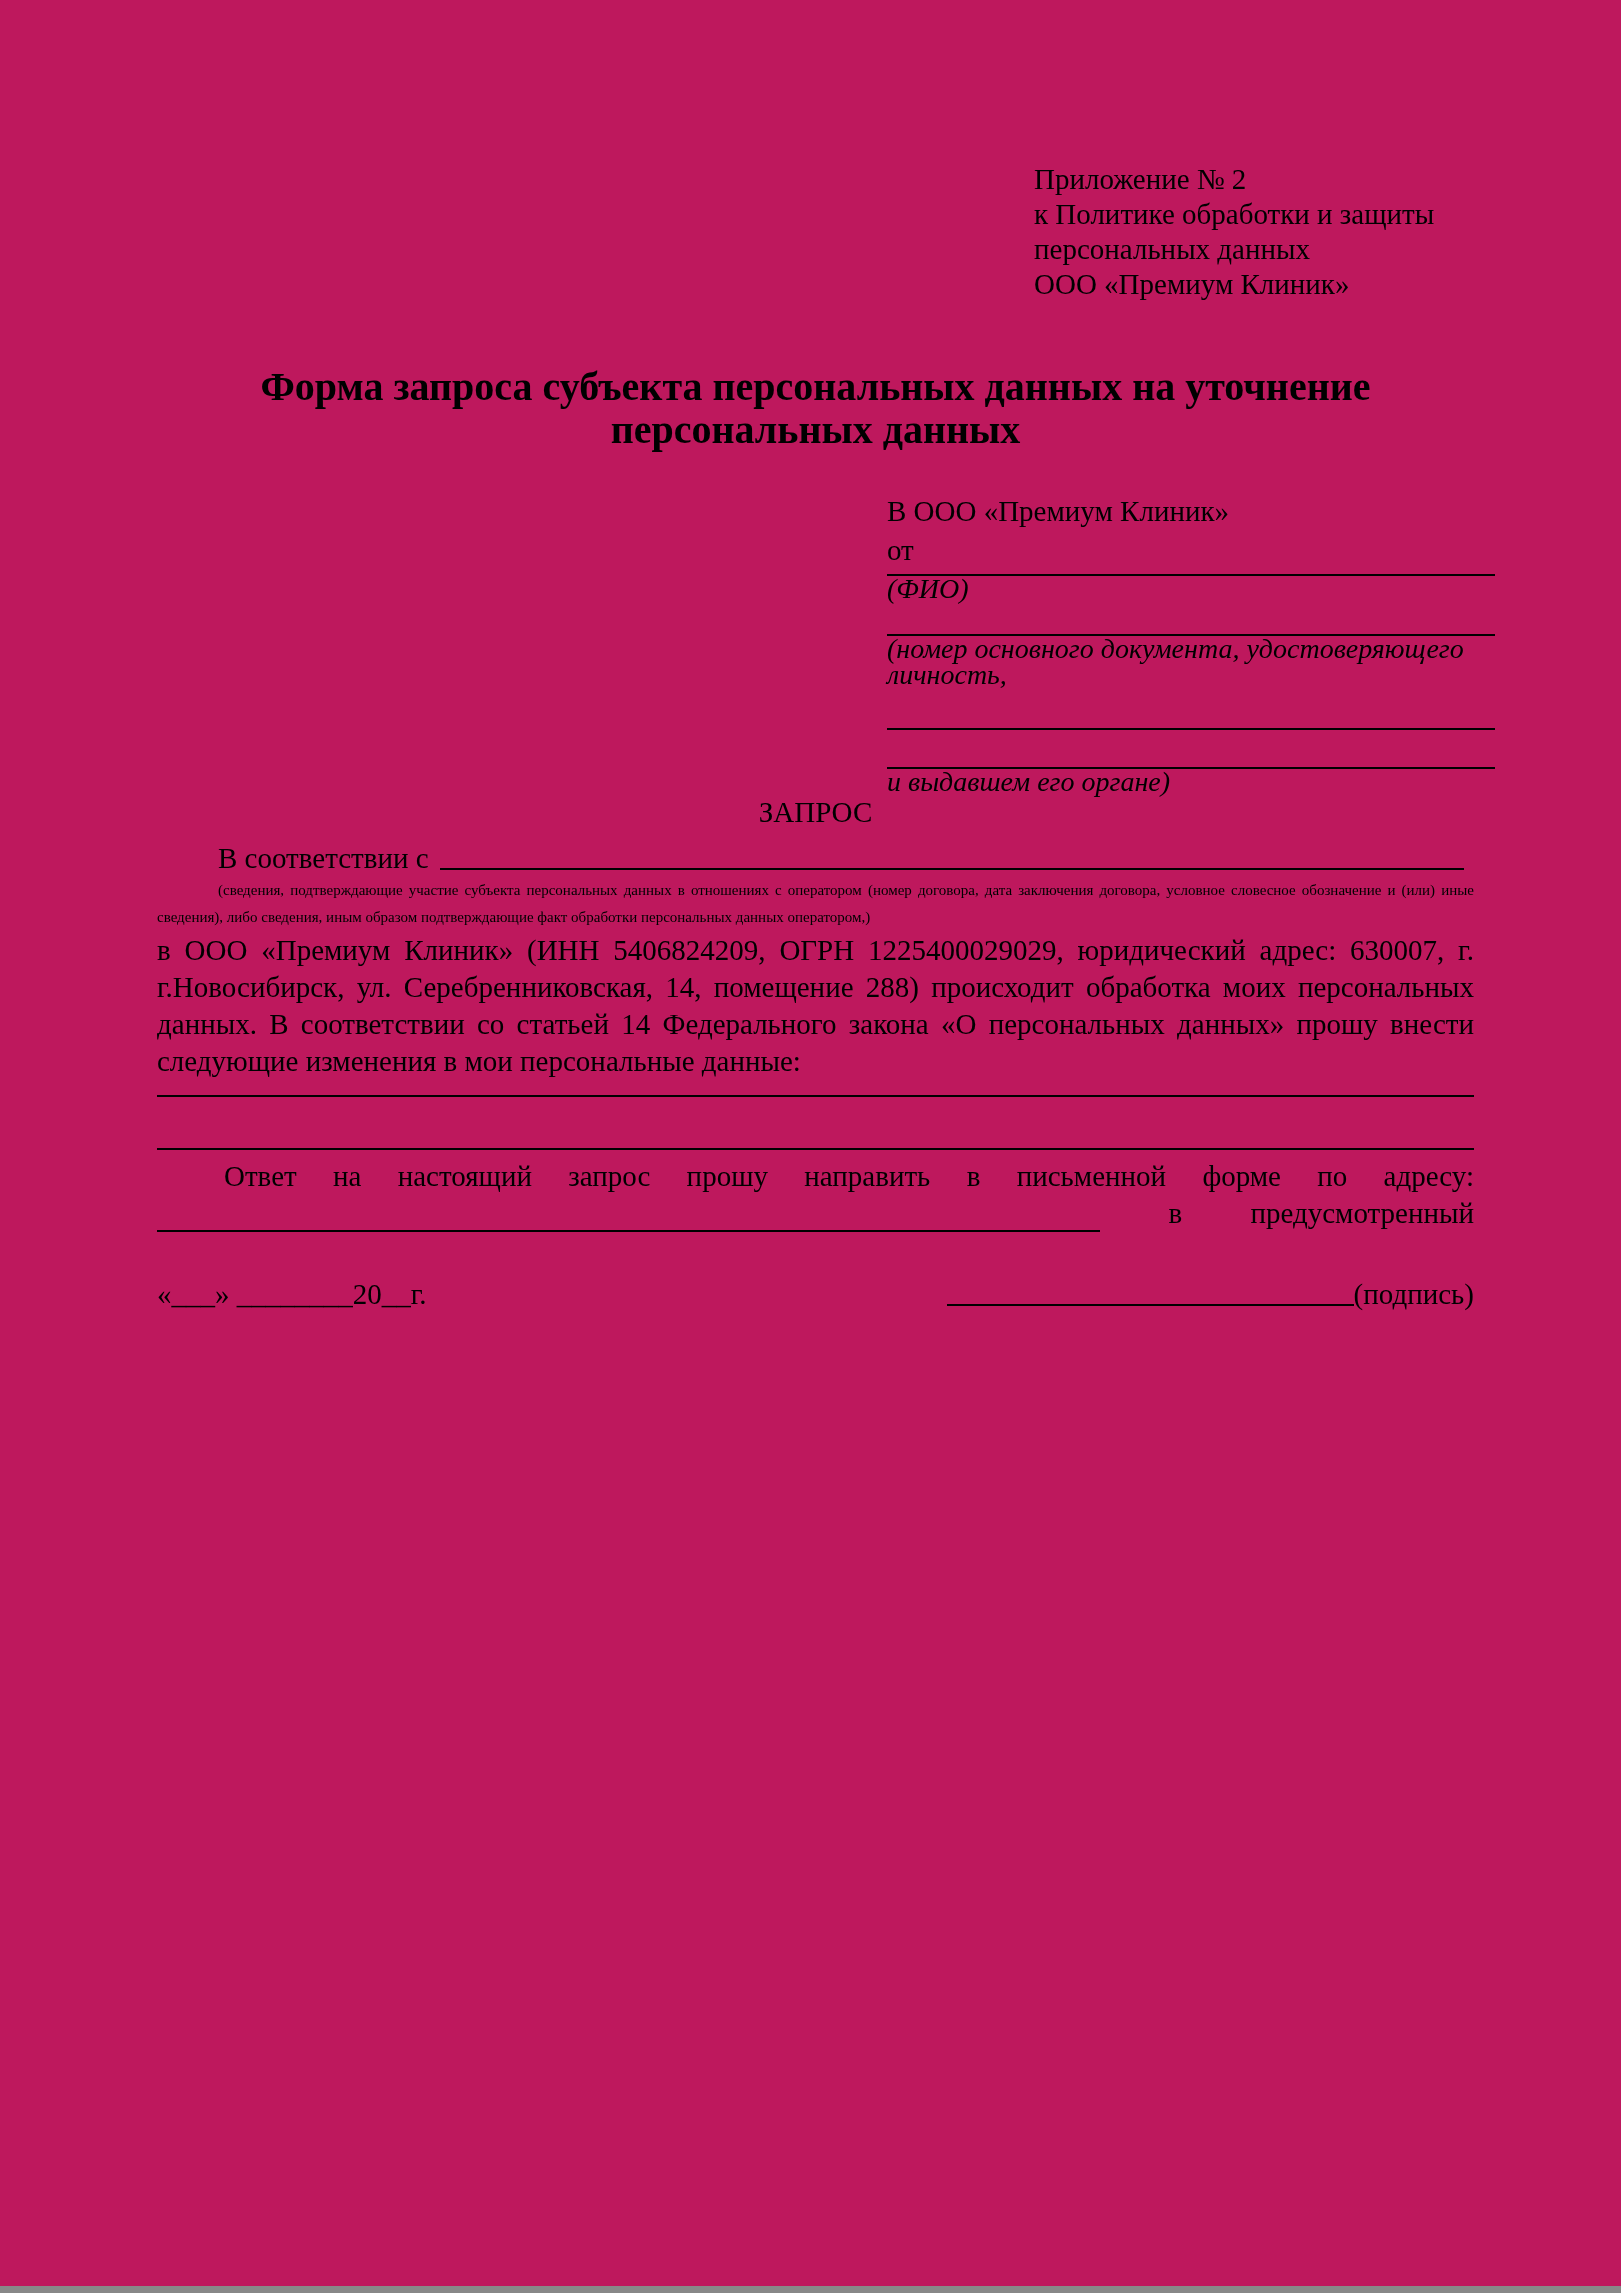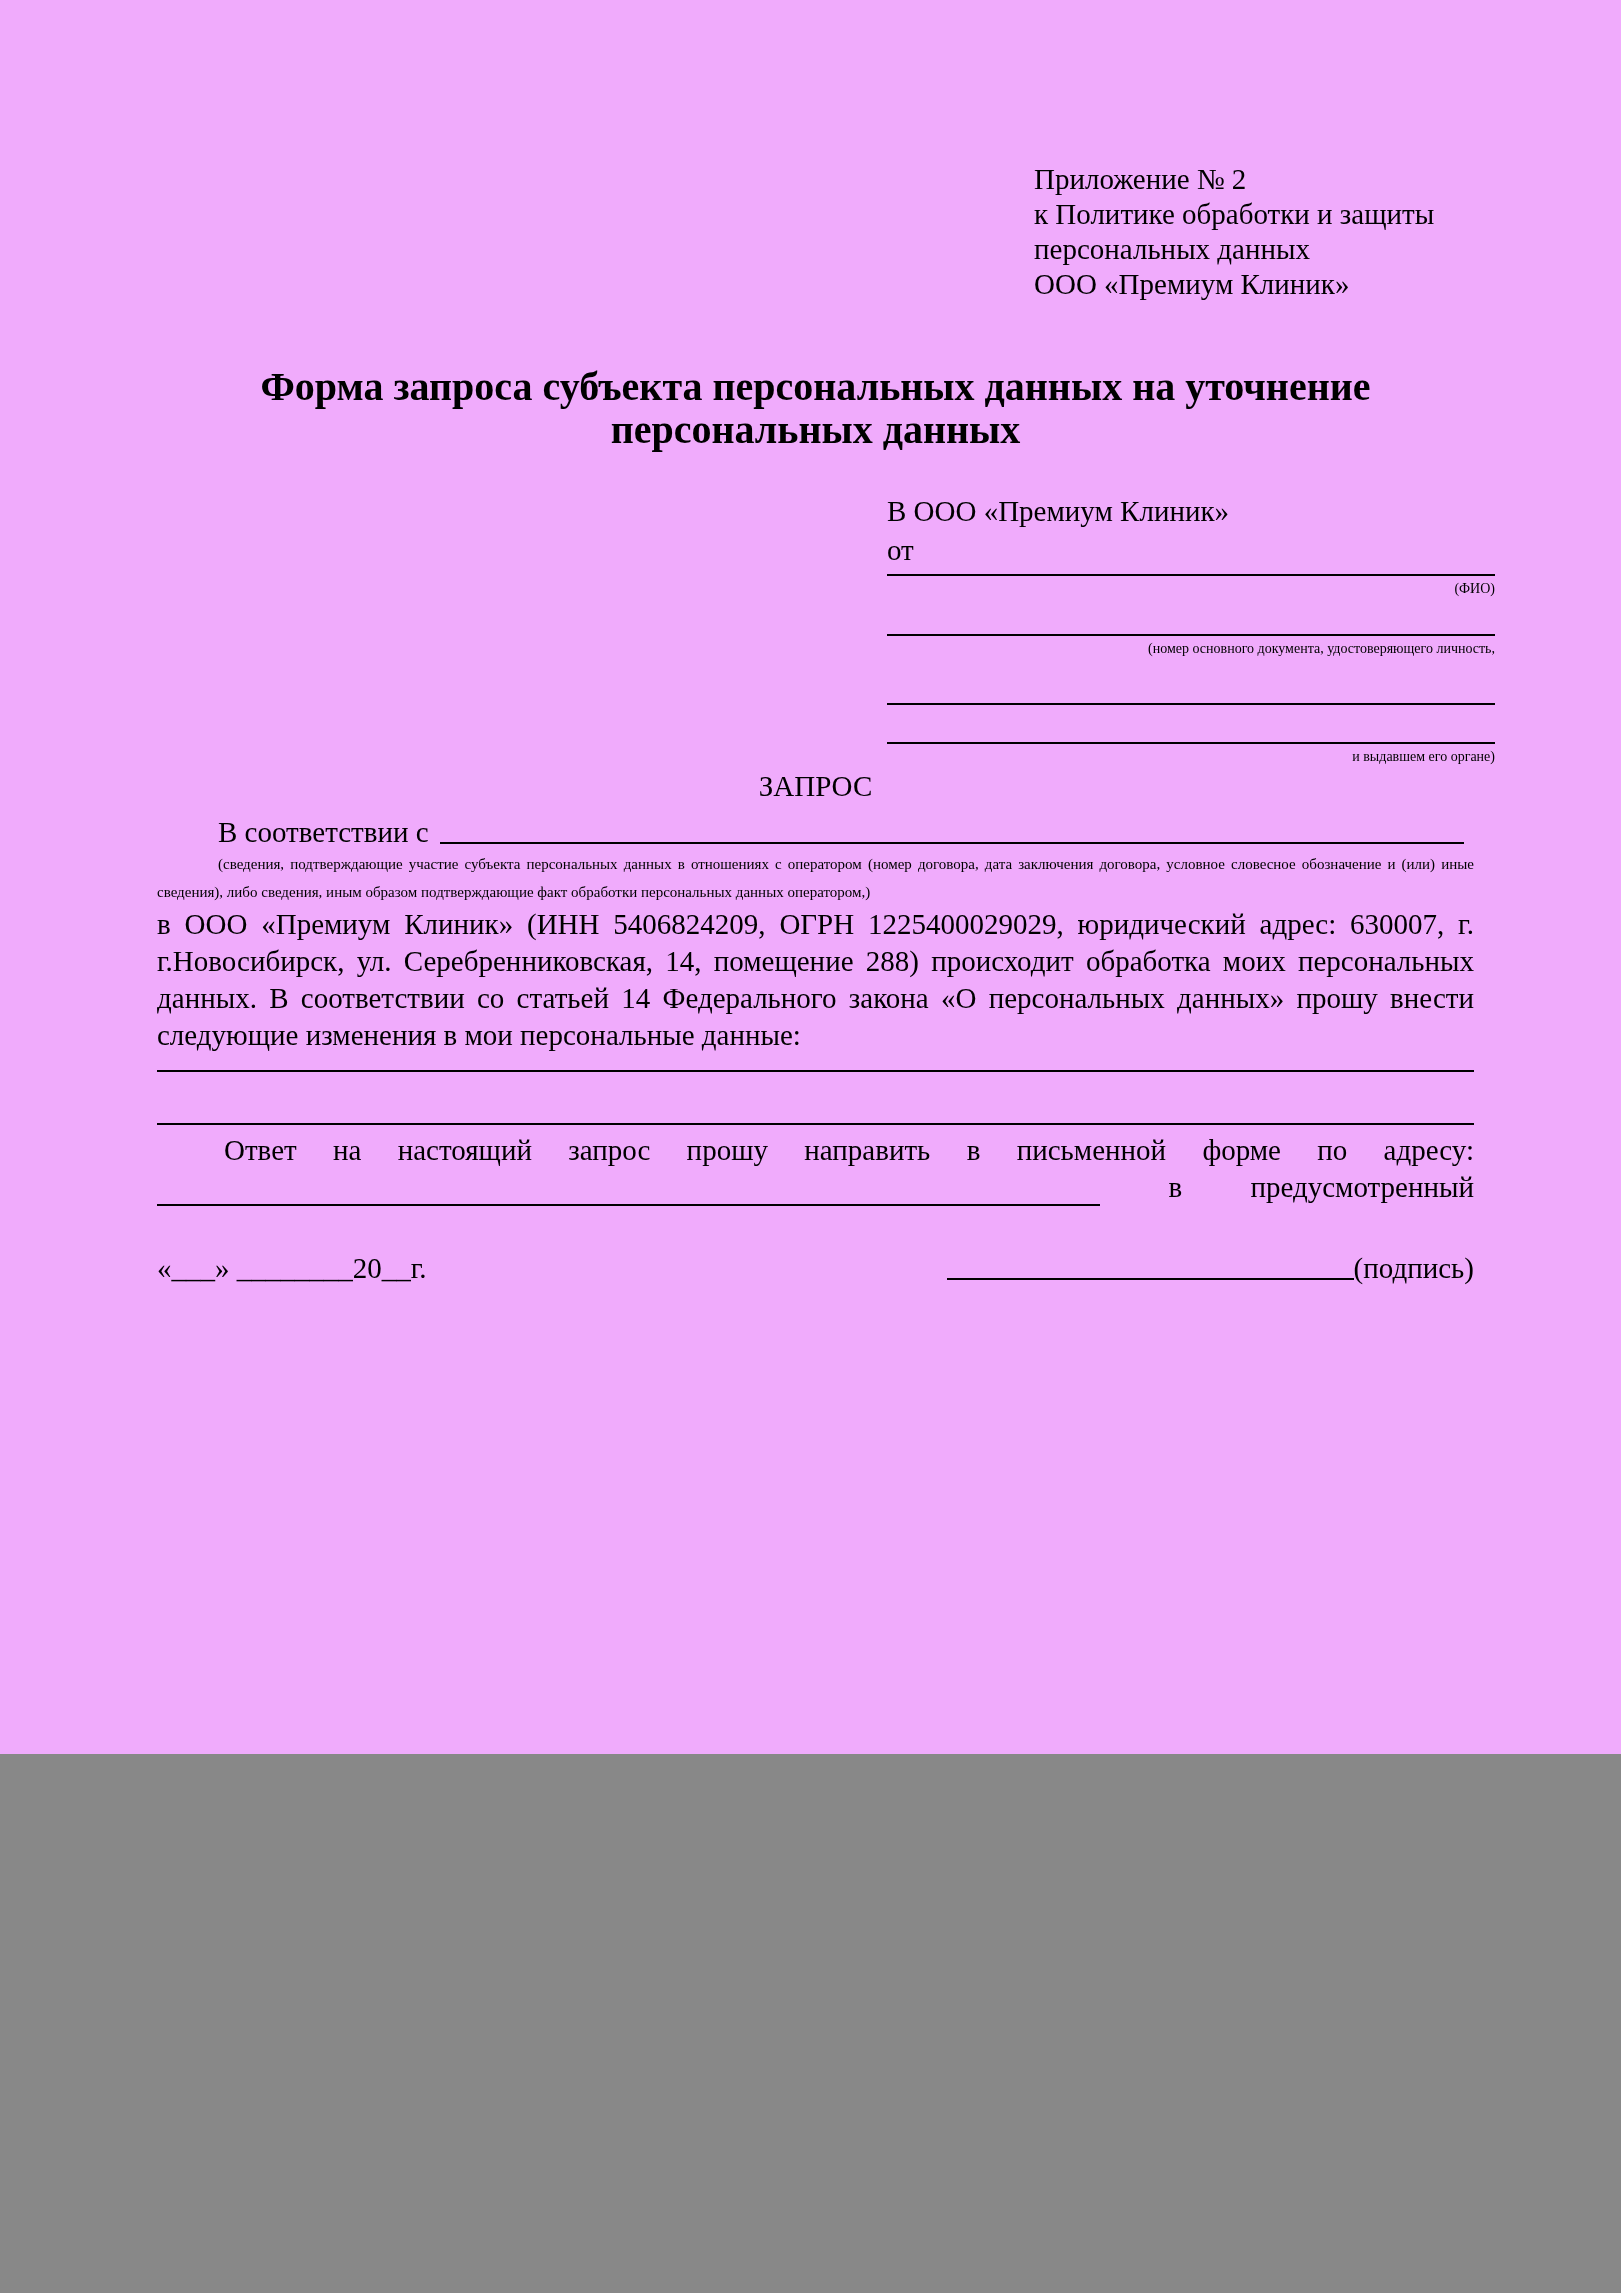--- a/index.html
+++ b/index.html
@@ -1,39 +1,39 @@
 <!DOCTYPE html>
 <html><head>
 <meta charset="utf-8">
 <style>
   html,body { margin:0; padding:0; background:#888; }
   .page {
-    width:1621px; height:1754px;
-    background:#f0abfc;
+    width:1621px; height:2286px;
+    background:#be185d;
     box-sizing:border-box;
     padding:162px 147px 0 157px;
     font-family:"Liberation Serif","DejaVu Serif",serif;
     font-size:29px; line-height:37px;
     color:#000;
     position:relative;
     margin:0 auto;
   }
   .header-block { margin-left:877px; line-height:35px; }
   .doc-title {
     text-align:center; font-weight:bold;
     font-size:40px; line-height:43px;
     margin-top:63px;
   }
   .addressee { margin-left:730px; width:608px; margin-top:41px; line-height:39px; }
   .uline { border-bottom:2.9px solid #000; }
   .ul-1 { height:3.9px; }
   .ul-2 { height:33px; }
   .ul-3 { height:41px; }
   .ul-4 { height:37px; }
-  .cap { font-size:14px; line-height:25.5px; text-align:right; }
+  .cap { font-size:28px; line-height:25.5px; text-align:left;font-style:italic; }
   .zapros { text-align:center; line-height:35px; }
   .lead { display:flex; margin-top:9.8px; }
   .lead-text { padding-left:61px; white-space:nowrap; }
   .lead-fill { flex:1; border-bottom:2.9px solid #000; margin:0 9.8px 6.9px 11.8px; }
   .fine { font-size:15px; line-height:27.4px; text-align:justify; text-indent:61px; }
   .body-par { text-align:justify; }
   .blank-1 { height:15.7px; border-bottom:2.9px solid #000; }
   .blank-2 { height:51px; border-bottom:2.9px solid #000; }
   .reply-l1 { text-align:justify; text-align-last:justify; text-indent:67px; margin-top:7.8px; }
   .reply-row { display:flex; justify-content:space-between; align-items:flex-end; height:37px; }

